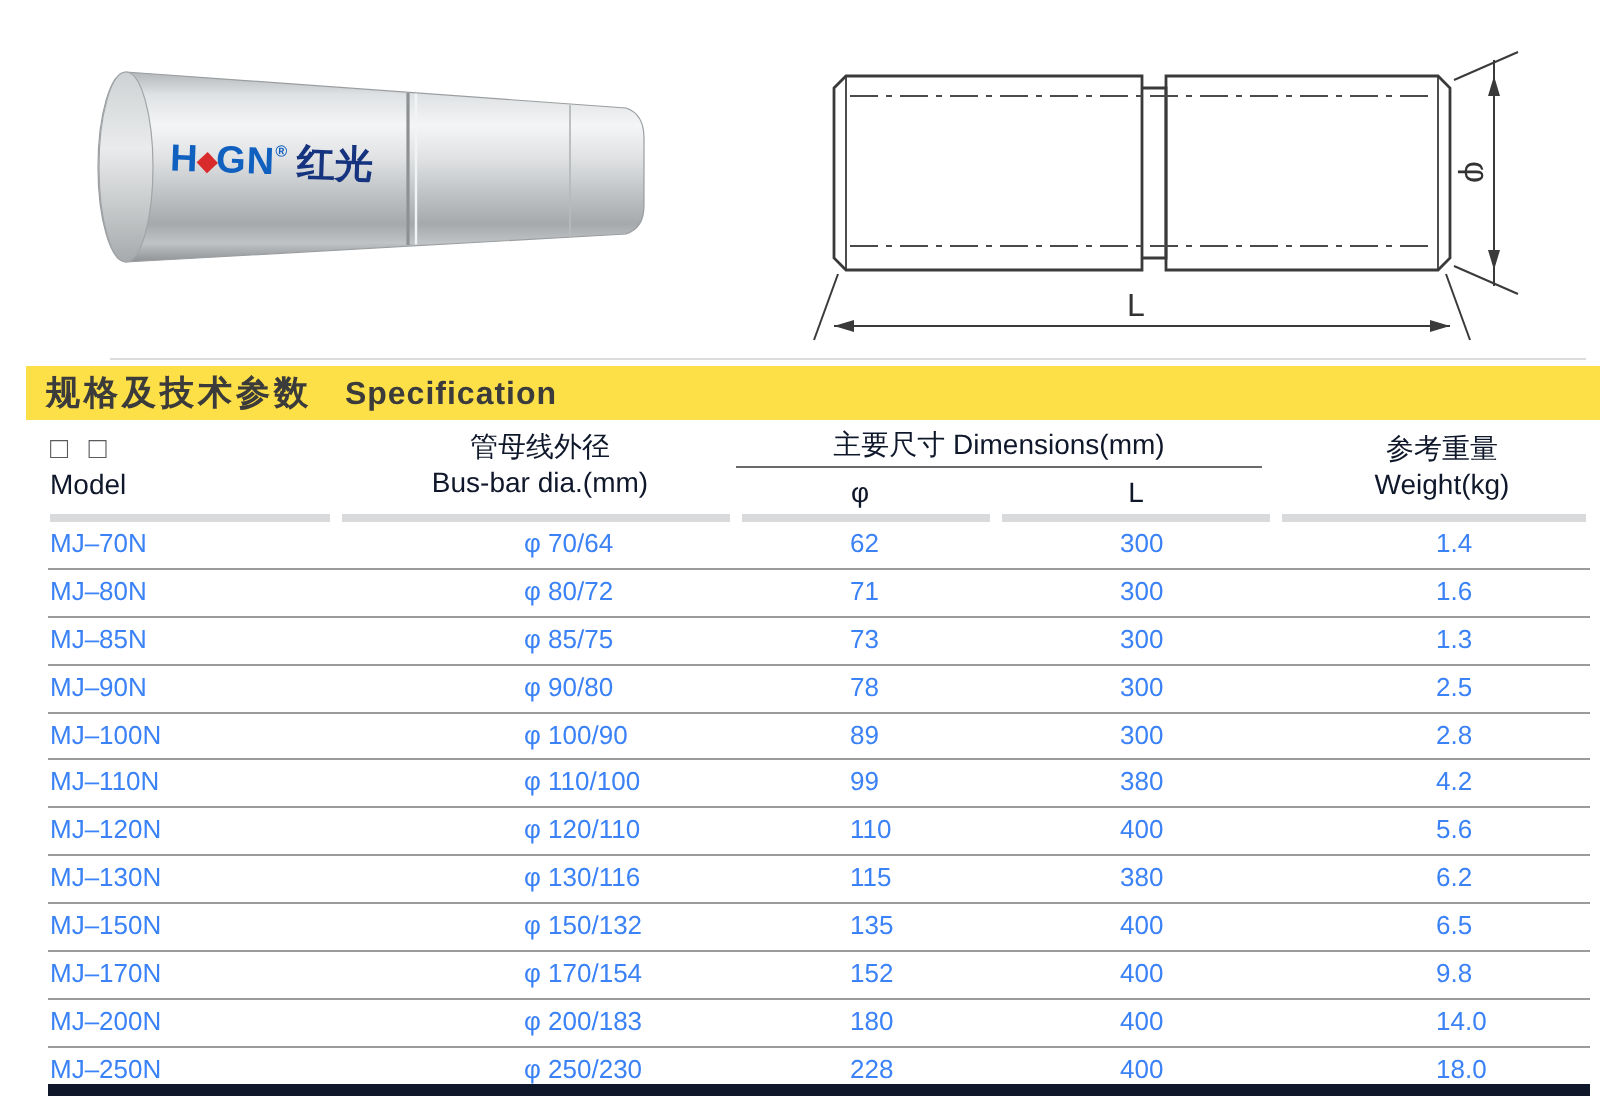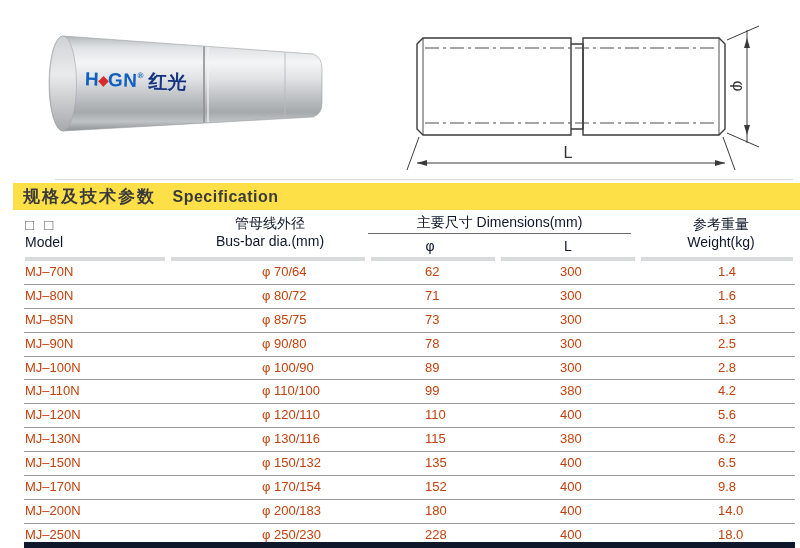--- a/index.html
+++ b/index.html
@@ -31,21 +31,21 @@
   .bar{position:absolute;top:257px;height:4px;background:#d9dadb;}
   .bar.b1{left:25px;width:140px;}
   .bar.b2{left:171px;width:194px;}
   .bar.b3{left:371px;width:124px;}
   .bar.b4{left:501px;width:134px;}
   .bar.b5{left:641px;width:152px;}
   
   .tbody{position:absolute;left:24px;top:261px;width:771px;}
   .trow{position:relative;height:23.9px;box-sizing:border-box;border-bottom:1px solid #9b9b9b;}
   .trow:last-child{border-bottom:6px solid #0f172a;}
-  .cell{position:absolute;top:0;line-height:22.5px;font-size:13px;color:#c2410c;white-space:nowrap;}
+  .cell{position:absolute;top:0;line-height:22.5px;font-size:13px;color:#3b82f6;white-space:nowrap;}
   .c-model{left:1px;}
   .c-busbar{left:200px;margin-left:38px;}
   .c-dia{left:401px;}
   .c-len{left:536px;}
   .c-weight{left:694px;}
 </style>
 </head>
 <body>
 
 <div class="photo">

